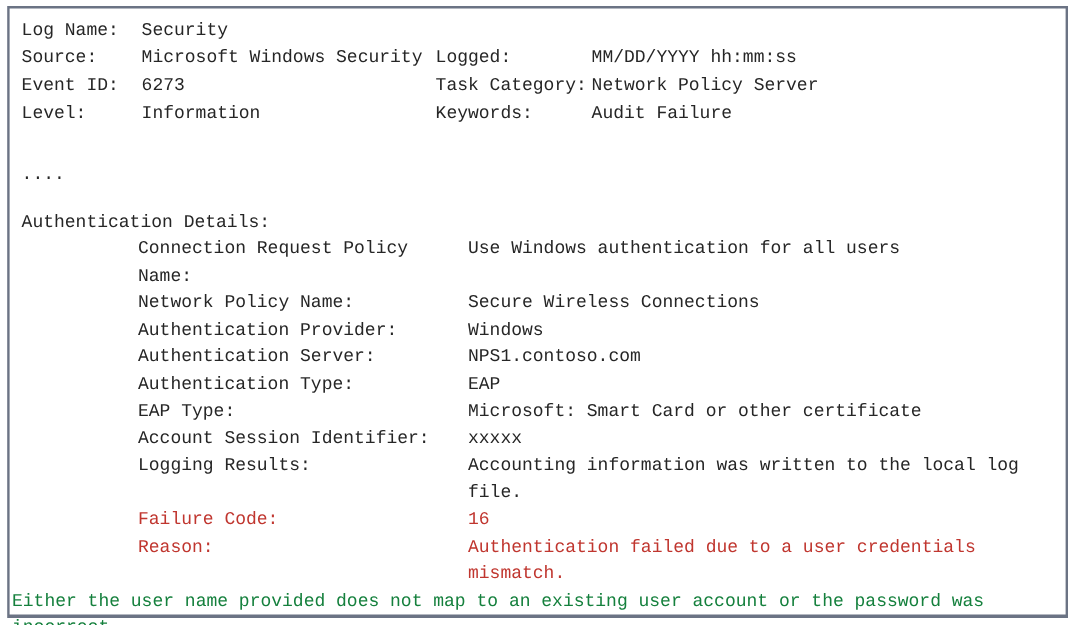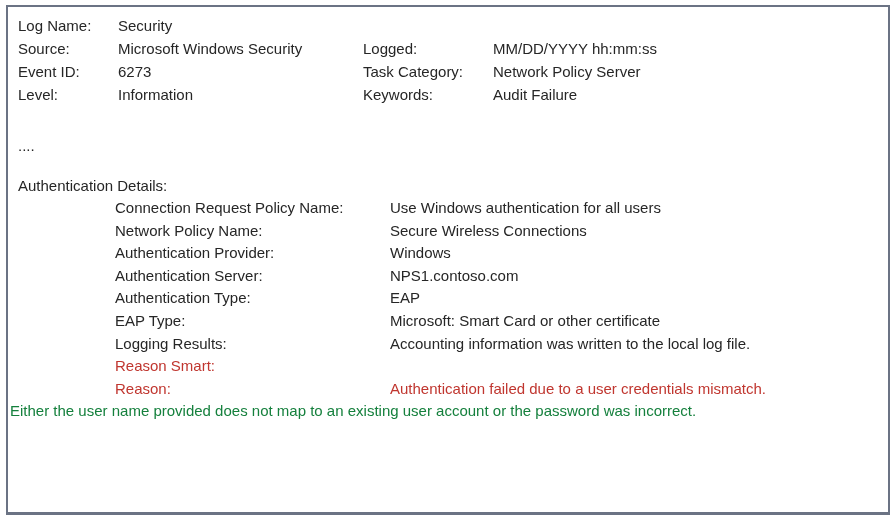--- a/index.html
+++ b/index.html
@@ -1,15 +1,15 @@
 <!DOCTYPE html>
 <html><head>
 <meta charset="utf-8">
 <style>
-  * { margin: 0; padding: 0; box-sizing: border-box; }
+  * { margin: 0; padding: 0; box-sizing: border-box; font-family: Liberation Mono, monospace; }
   html, body { width: 896px; height: 521px; }
   body {
     background: #ffffff;
     font-family: "Liberation Sans", sans-serif;
     color: #262626;
     position: relative;
     overflow: hidden;
   }
   .frame {
     position: absolute;
@@ -89,25 +89,30 @@
     </div>
     <div class="drow">
       <span class="dlabel">Authentication Type:</span>
       <span class="dvalue">EAP</span>
     </div>
     <div class="drow">
       <span class="dlabel">EAP Type:</span>
       <span class="dvalue">Microsoft: Smart Card or other certificate</span>
     </div>
     <div class="drow">
+      <span class="dlabel">Account Session Identifier:</span>
+      <span class="dvalue">xxxxx</span>
+    </div>
+    <div class="drow">
       <span class="dlabel">Logging Results:</span>
       <span class="dvalue">Accounting information was written to the local log file.</span>
     </div>
     <div class="drow red">
-      <span class="dlabel">Reason Smart:</span>
+      <span class="dlabel">Failure Code:</span>
+      <span class="dvalue">16</span>
     </div>
     <div class="drow red">
       <span class="dlabel">Reason:</span>
       <span class="dvalue">Authentication failed due to a user credentials mismatch.</span>
     </div>
   </div>
 
   <p class="footer-note">Either the user name provided does not map to an existing user account or the password was incorrect.</p>
 
 </div>

